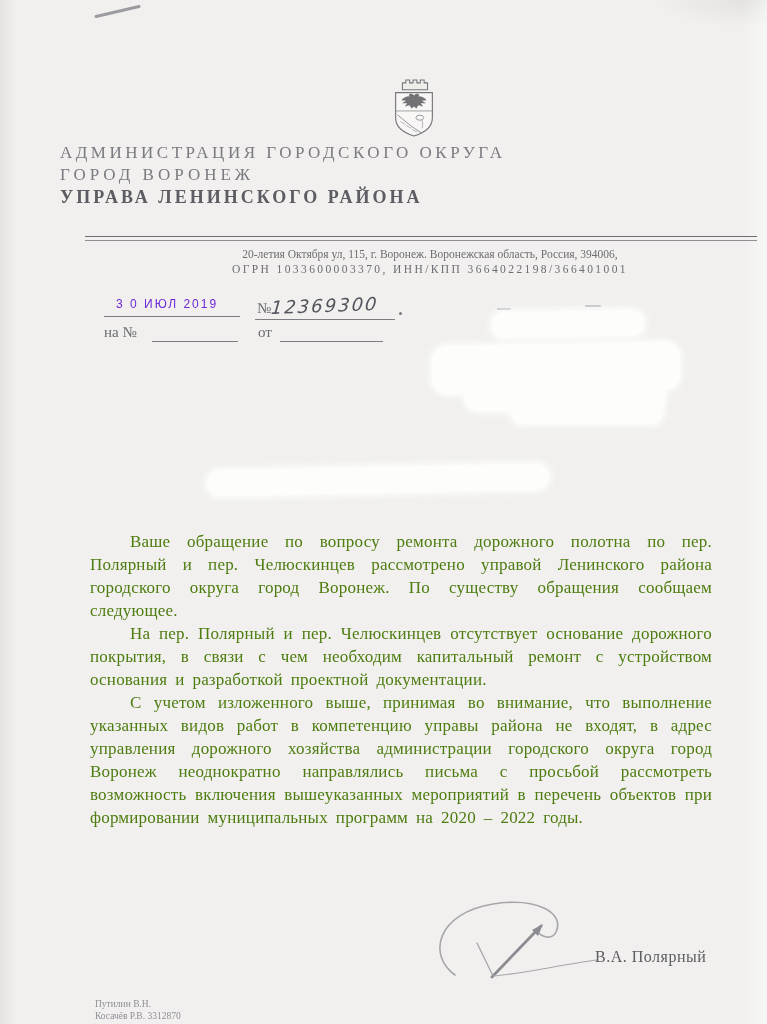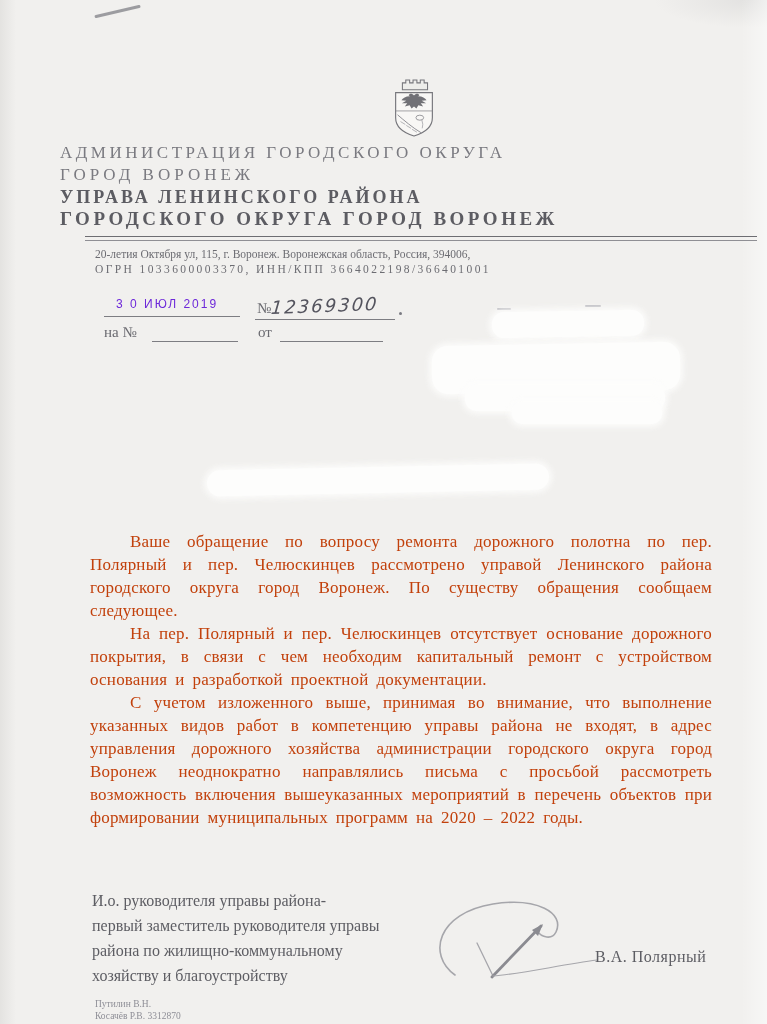--- a/index.html
+++ b/index.html
@@ -32,21 +32,21 @@
   .org-line{line-height:22px;font-size:17px;letter-spacing:3.5px;}
   .org-line.l2{letter-spacing:4px;}
   .org-line.bold1{font-weight:bold;font-size:18px;letter-spacing:3px;color:#5c5c62;}
   .org-line.bold2{font-weight:bold;font-size:19px;letter-spacing:3.5px;color:#5c5c62;}
   .rule{
     left:85px;top:236px;width:672px;height:2.5px;
     border-top:1.7px solid #6d6d72;border-bottom:1px solid #8f8f94;
     background:transparent;
   }
   .contacts{
-    left:95px;top:247px;width:670px;text-align:left;
+    left:95px;top:247px;width:670px;text-align:center;
     font-size:11.5px;line-height:15px;color:#6c6c72;
   }
   .contacts .ogrn{letter-spacing:2.4px;}
   .stamp{
     left:116px;top:297px;
     font-family:"Liberation Sans","DejaVu Sans",sans-serif;
     font-size:12px;letter-spacing:2px;color:#6d28d9;
   }
   .fline{height:1.2px;background:#7d7d82;}
   .lbl{font-size:15px;color:#6a6a70;}
@@ -54,21 +54,21 @@
     left:271px;top:295px;
     font-family:"DejaVu Sans",sans-serif;font-style:italic;
     font-size:18px;letter-spacing:2px;color:#54545e;
     transform:rotate(-2deg) skewX(-7deg);
   }
   .handdot{left:399px;top:312px;width:3px;height:3px;border-radius:50%;background:#7a7a82;}
   .patch{background:#fdfdfc;box-shadow:0 0 6px 3px rgba(253,253,252,.9);}
   .trace{height:2px;background:#b9b9be;border-radius:1px;}
   .bodytext{
     left:90px;top:530px;width:622px;
-    font-size:17px;line-height:23px;color:#c2410c;
+    font-size:17px;line-height:23px;color:#4d7c0f;
     text-align:justify;word-spacing:3.5px;letter-spacing:0.2px;
   }
   .bodytext p{margin:0;text-indent:40px;}
   .sigblock{
     left:92px;top:888px;width:400px;
     font-size:16px;line-height:25px;color:#5d5d63;
   }
   .signame{left:595px;top:948px;font-size:16px;color:#5d5d63;letter-spacing:0.5px;}
   .sig{left:425px;top:893px;}
   .footer{
@@ -92,21 +92,20 @@
       <path d="M16,48 l5,3 M22,52 l5,3 M28,56 l5,3" stroke="#a0a0a5" stroke-width="0.8"></path>
       <ellipse cx="36" cy="44" rx="4" ry="2.6" fill="none" stroke="#8e8e93" stroke-width="0.9"></ellipse>
       <path d="M38,46 q2,5 0.5,9" stroke="#a0a0a5" stroke-width="0.8" fill="none"></path>
     </svg>
   </div>
 
   <div class="abs org">
     <div class="org-line">АДМИНИСТРАЦИЯ ГОРОДСКОГО ОКРУГА</div>
     <div class="org-line l2">ГОРОД ВОРОНЕЖ</div>
     <div class="org-line bold1">УПРАВА ЛЕНИНСКОГО РАЙОНА</div>
-    <div class="org-line bold2">ГОРОДСКОГО ОКРУГА ГОРОД ВОРОНЕЖ</div>
   </div>
 
   <div class="abs rule"></div>
 
   <div class="abs contacts">
     <div>20-летия Октября ул, 115, г. Воронеж. Воронежская область, Россия, 394006,</div>
     <div class="ogrn">ОГРН 1033600003370, ИНН/КПП 3664022198/366401001</div>
   </div>
 
   <div class="abs stamp">3 0 ИЮЛ 2019</div>
@@ -128,26 +127,20 @@
   <div class="abs patch" style="left:512px;top:402px;width:150px;height:22px;border-radius:10px;"></div>
 
   <div class="abs patch" style="left:207px;top:467px;width:342px;height:26px;border-radius:13px;transform:rotate(-1.2deg);"></div>
 
   <div class="abs bodytext">
     <p>Ваше обращение по вопросу ремонта дорожного полотна по пер. Полярный  и пер. Челюскинцев рассмотрено управой Ленинского района городского округа город Воронеж. По существу обращения сообщаем следующее.</p>
     <p>На пер. Полярный и пер. Челюскинцев отсутствует основание дорожного покрытия, в связи с чем необходим капитальный ремонт с устройством основания и разработкой проектной документации.</p>
     <p>С учетом изложенного выше, принимая во внимание, что выполнение указанных видов работ в компетенцию управы района не входят, в адрес управления дорожного хозяйства администрации городского округа город Воронеж неоднократно направлялись письма с просьбой рассмотреть возможность включения вышеуказанных мероприятий в перечень объектов при формировании муниципальных программ на 2020 – 2022 годы.</p>
   </div>
 
-  <div class="abs sigblock">
-    <div>И.о. руководителя управы района-</div>
-    <div>первый заместитель руководителя управы</div>
-    <div>района по жилищно-коммунальному</div>
-    <div>хозяйству и благоустройству</div>
-  </div>
 
   <div class="abs sig">
     <svg width="180" height="95" viewBox="0 0 180 95">
       <path d="M30,82 C2,62 12,20 68,11 C112,4 140,20 131,39 C127,47 117,45 111,37" fill="none" stroke="#a6a6ab" stroke-width="1.6" stroke-linecap="round"></path>
       <path d="M52,50 L68,83" fill="none" stroke="#a6a6ab" stroke-width="1.3" stroke-linecap="round"></path>
       <path d="M67,84 L116,33" fill="none" stroke="#8b8b91" stroke-width="2.8" stroke-linecap="round"></path>
       <path d="M118,31 L107,37 L113,43 Z" fill="#8b8b91"></path>
       <path d="M68,83 C95,81 135,72 172,67" fill="none" stroke="#a6a6ab" stroke-width="1.1" stroke-linecap="round"></path>
     </svg>
   </div>

